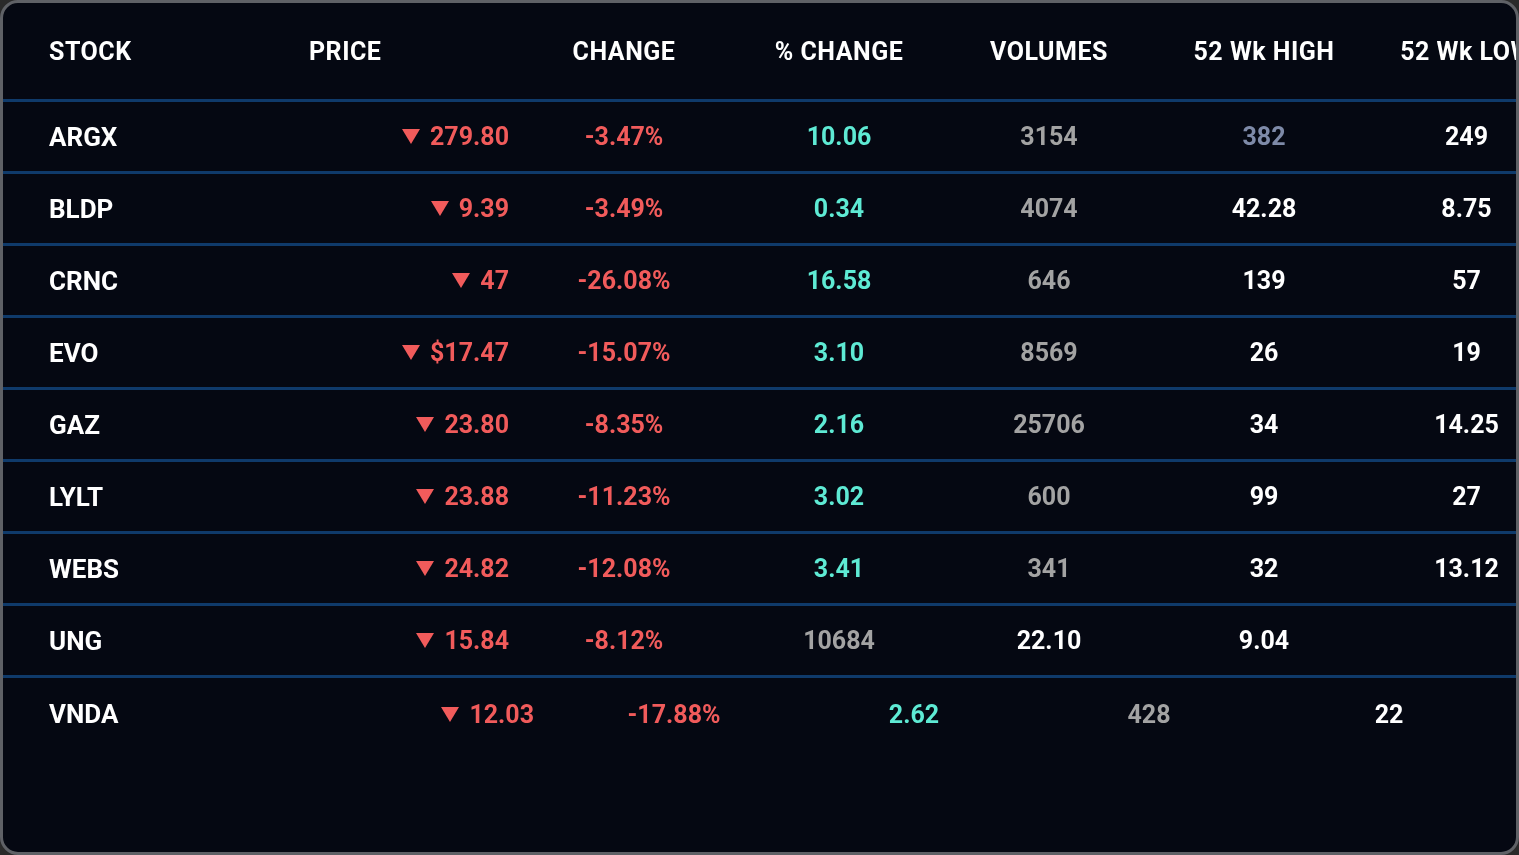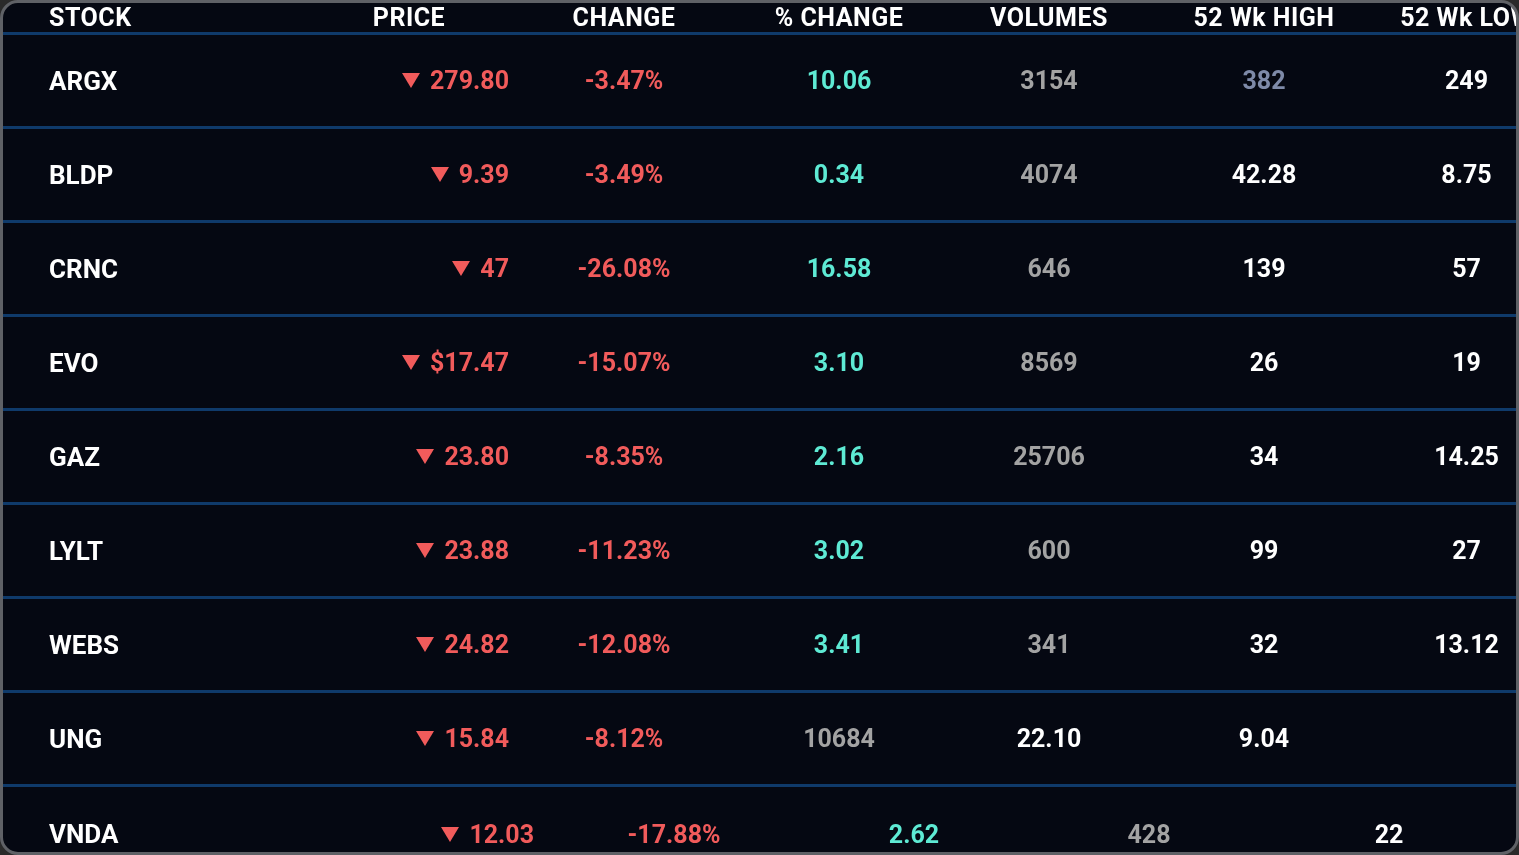--- a/index.html
+++ b/index.html
@@ -32,32 +32,32 @@
     height:99px;
     border-bottom:3px solid #0f3a6a;
   }
   .header .cell{
     color:#ffffff;
     font-weight:700;
     font-size:25px;
     letter-spacing:0.5px;
   }
   .data-row{
-    height:94px;
+    height:72px;
     border-bottom:3px solid #0f3a6a;
   }
   .data-row:last-child{ border-bottom:none;gap:25px; }
   .cell{
     white-space:nowrap;
     font-weight:700;
     font-size:25px;
     text-align:center;
   }
   .cell.left{ text-align:left; }
-  .cell.right{ text-align:center; }
+  .cell.right{ text-align:left; }
   .stock-cell{ color:#ffffff; font-size:26px; }
   .price-cell{ color:#f15b5b; display:flex; align-items:center; justify-content:flex-end; gap:10px;}
   .pct-cell{ color:#f15b5b; }
   .chg-cell{ color:#5eead4; }
   .vol-cell{ color:#a3a3a3; }
   .high-cell{ color:#ffffff;text-align:center; }
   .low-cell{ color:#ffffff; }
   .tri{
     width:0;height:0;
     border-left:9px solid transparent;

